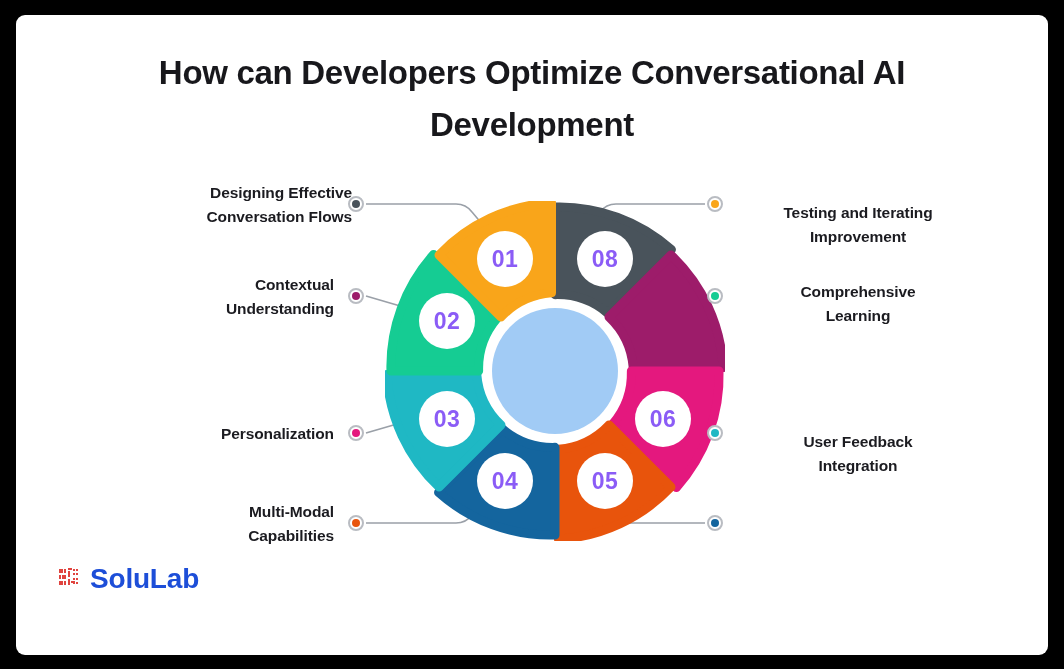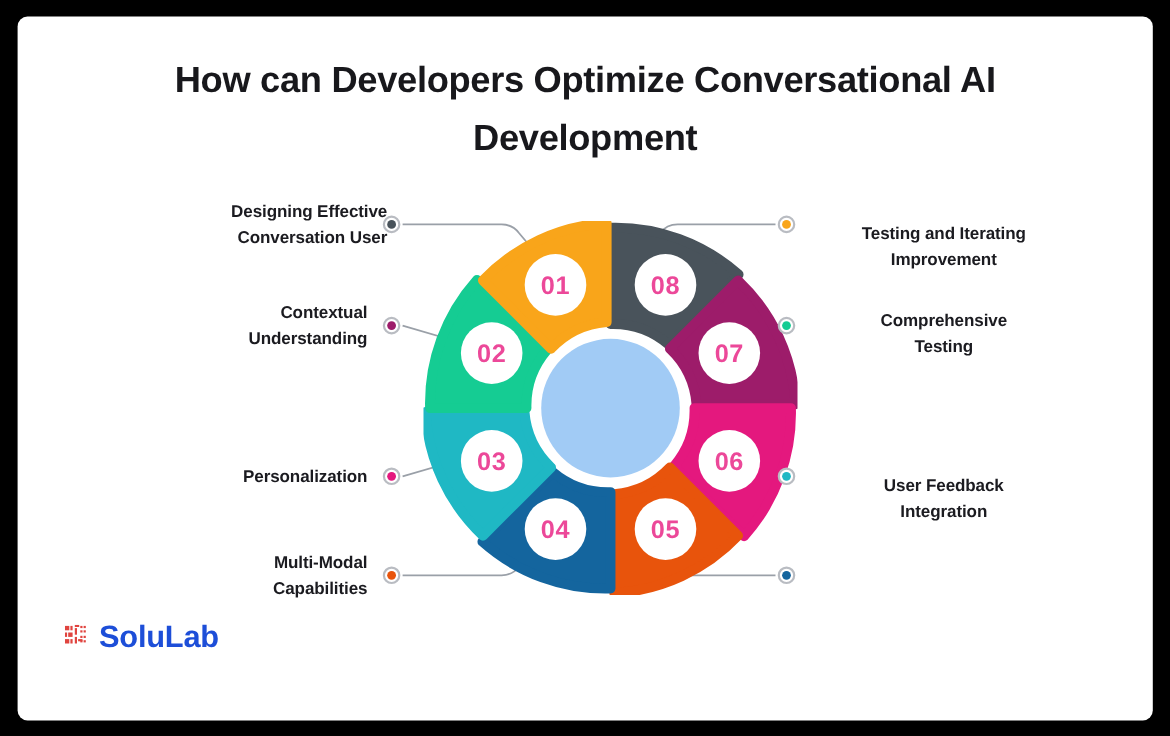--- a/index.html
+++ b/index.html
@@ -60,21 +60,21 @@
     position: absolute;
     width: 56px;
     height: 56px;
     border-radius: 50%;
     background: #ffffff;
     display: flex;
     align-items: center;
     justify-content: center;
     font-size: 23px;
     font-weight: bold;
-    color: #ec4899;
+    color: #8b5cf6;
     letter-spacing: 0.5px;
   }
 
   
   .label {
     position: absolute;
     font-size: 15.5px;
     line-height: 24px;
     font-weight: bold;
     color: #1b1b20;
@@ -200,21 +200,20 @@
 
         <circle cx="170" cy="170" r="63" fill="#a1cbf5"></circle>
       </svg>
 
       <div class="seg-num" style="left:92px;  top:30px;">01</div>
       <div class="seg-num" style="left:34px;  top:92px;">02</div>
       <div class="seg-num" style="left:34px;  top:190px;">03</div>
       <div class="seg-num" style="left:92px;  top:252px;">04</div>
       <div class="seg-num" style="left:192px; top:252px;">05</div>
       <div class="seg-num" style="left:250px; top:190px;">06</div>
-      <div class="seg-num" style="left:250px; top:92px;">07</div>
       <div class="seg-num" style="left:192px; top:30px;">08</div>
     </div>
 
     <div class="dot" style="left:332px; top:181px;">
       <i style="background:#49535b;"></i>
       </div>
     <div class="dot" style="left:332px; top:273px;">
       <i style="background:#9d1c6a;"></i>
       </div>
     <div class="dot" style="left:332px; top:410px;">
@@ -231,41 +230,41 @@
       </div>
     <div class="dot" style="left:691px; top:273px;">
       <i style="background:#15cc93;"></i>
       </div>
     <div class="dot" style="left:691px; top:181px;">
       <i style="background:#f9a51a;"></i>
       </div>
 
     <div class="label left" style="left:80px; top:166px; width:256px;">
       <div>Designing Effective</div>
-      <div>Conversation User</div>
+      <div>Conversation Flows</div>
     </div>
     <div class="label left" style="left:62px; top:258px; width:256px;">
       <div>Contextual</div>
       <div>Understanding</div>
     </div>
     <div class="label left" style="left:62px; top:407px; width:256px;">
       <div>Personalization</div>
     </div>
     <div class="label left" style="left:62px; top:485px; width:256px;">
       <div>Multi-Modal</div>
       <div>Capabilities</div>
     </div>
 
     <div class="label right" style="left:712px; top:154px; width:260px; text-align:center;margin-top:32px;">
       <div>Testing and Iterating</div>
       <div>Improvement</div>
     </div>
     <div class="label right" style="left:712px; top:265px; width:260px; text-align:center;">
       <div>Comprehensive</div>
-      <div>Testing</div>
+      <div>Learning</div>
     </div>
     <div class="label right" style="left:712px; top:415px; width:260px; text-align:center;">
       <div>User Feedback</div>
       <div>Integration</div>
     </div>
 
     <div id="logo">
       <svg id="logo-mark" viewBox="0 0 22 22">
         <g fill="#e0443f">
           <rect x="0" y="1" width="4" height="4"></rect>

